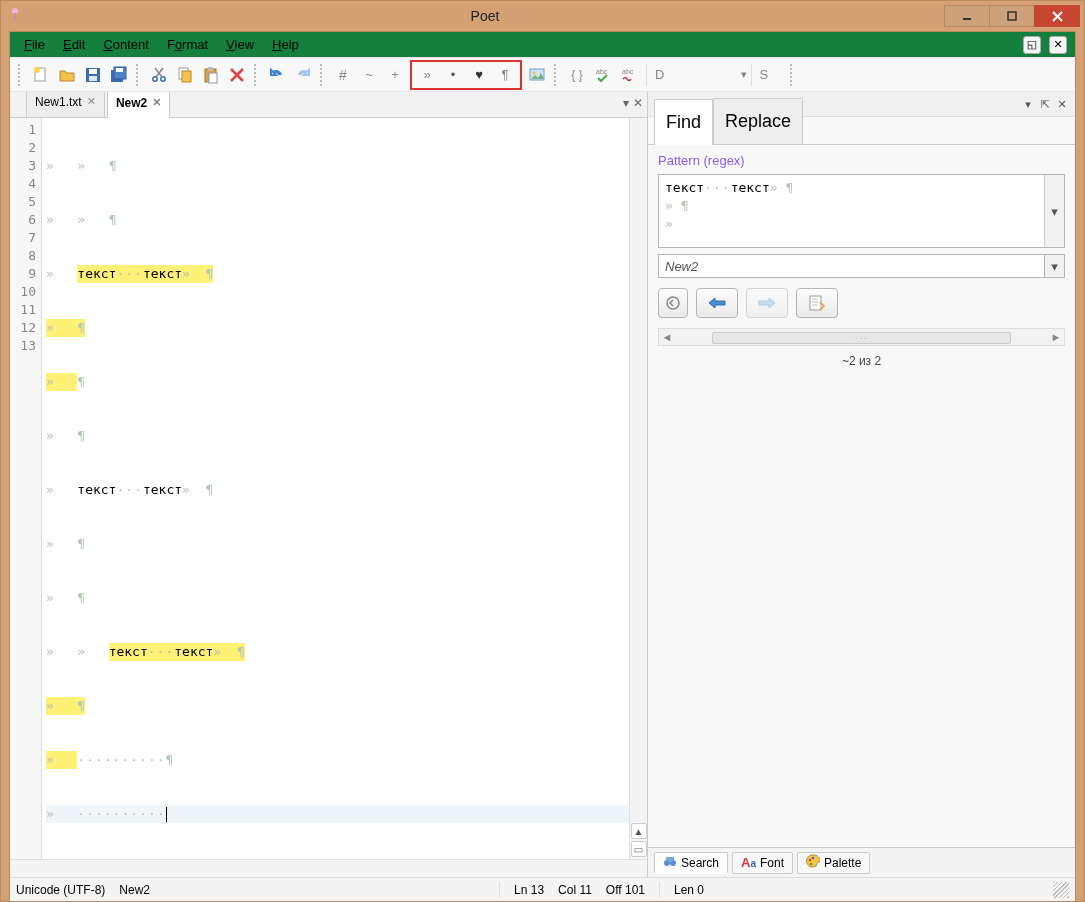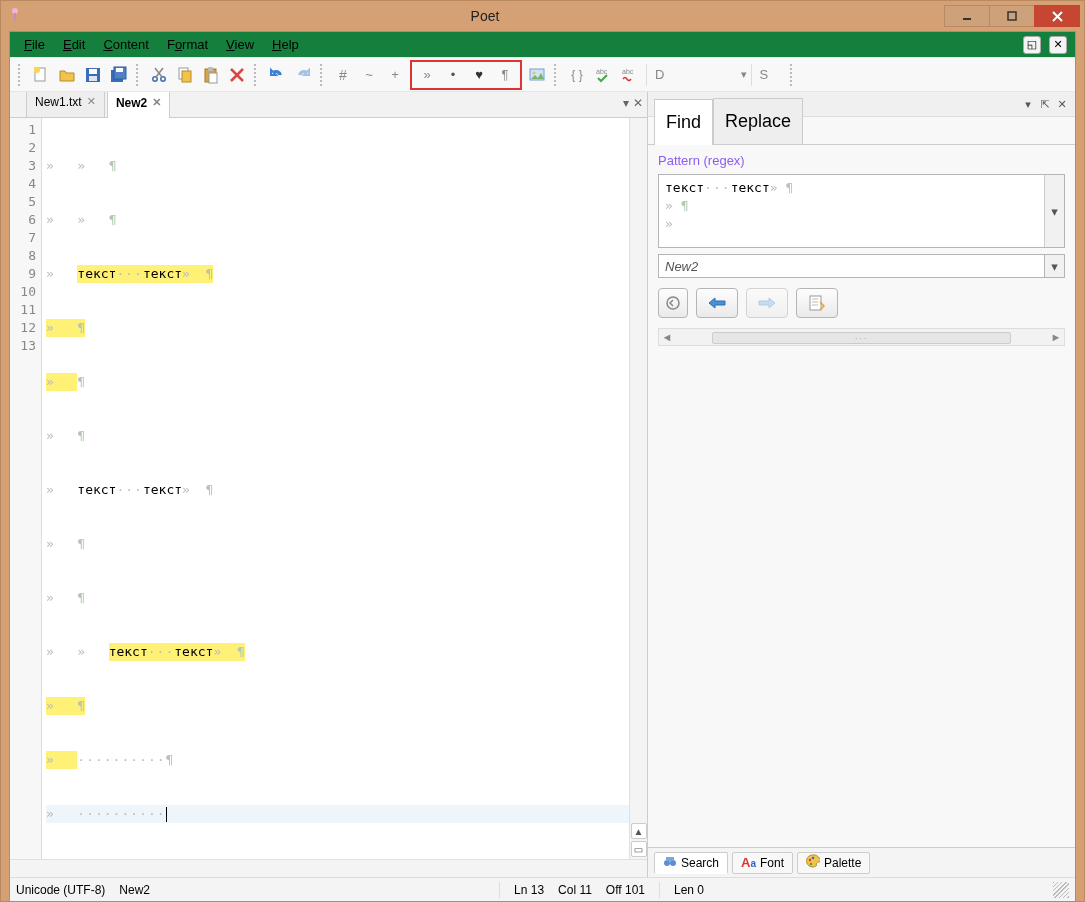--- a/index.html
+++ b/index.html
@@ -588,20 +588,21 @@
                 </svg>
               </div>
           </div>
           <div class="results-sb">
             <span class="arrow">◄</span>
             <div class="track">
                 <div class="thumb">∙∙∙</div>
               </div>
             <span class="arrow">►</span>
           </div>
+          <div class="results-count">~2 из 2</div>
           <div style="flex:1"></div>
         </div>
         <div class="search-footer">
           <div class="foot-tab active">
             <span><svg width="14" height="14">
                   <circle cx="4" cy="9" r="3" fill="#5b8dd6"></circle>
                   <circle cx="10" cy="9" r="3" fill="#5b8dd6"></circle>
                   <rect x="3" y="3" width="8" height="4" fill="#7aa6de"></rect>
                 </svg></span>
             <span>Search</span>

